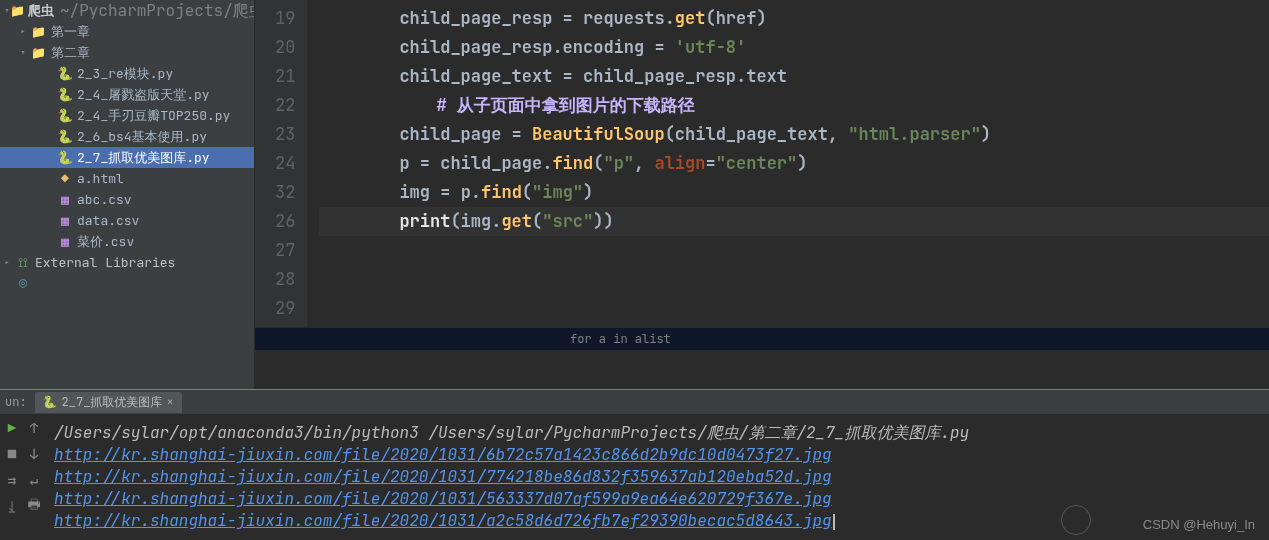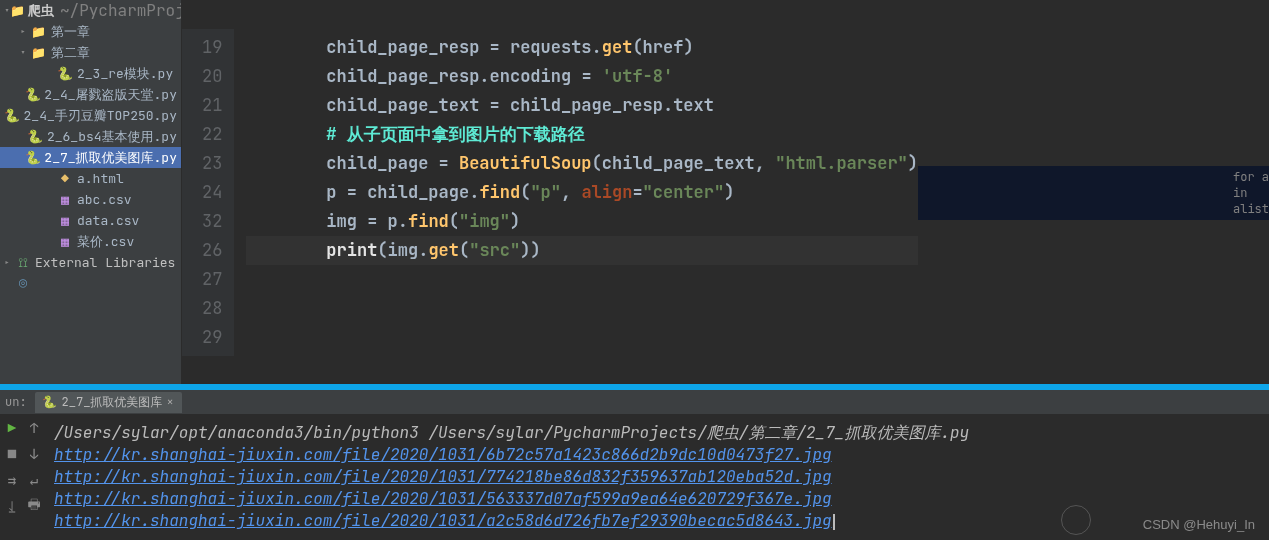--- a/index.html
+++ b/index.html
@@ -39,21 +39,21 @@
 .html-icon { color:#e8bf6a; }
 .csv-icon { color:#c792ea; }
 .root-label { font-weight: bold; color:#ccc; }
 .root-hint { color:#808080; font-size:16px; margin-left:6px; }
 .libs { color:#c0c0c0; }
 
 .editor {
   flex: 1;
   background: #2b2b2b;
   display: flex;
-  align-items: center;
+  flex-direction: column;
 }
 .code-area {
   display: flex;
   font-family: "JetBrains Mono", Consolas, Monaco, monospace;
   font-size: 17px;
   line-height: 29px;
 }
 .gutter {
   background: #313335;
   color: #606366;
@@ -64,37 +64,37 @@
 .code {
   padding: 4px 0 4px 12px;
   white-space: pre;
   flex:1;
   font-weight:bold;
 }
 .code .line { height: 29px; padding-left: 80px; }
 .code .line.hl { background: #323232; }
 .k { color:#e5e5e5; }
 .s { color:#6a8759; }
-.c { color:#5eead4; }
+.c { color:#c4b5fd;margin-left:37px; }
 .fn { color:#ffc66d; }
 .kw { color:#aa4926; }
 .id { color:#a9b7c6; }
 .op { color:#a9b7c6; }
 
 .crumbs {
   background: #0f172a;
   color: #808080;
   font-size: 12px;
   padding: 3px 0 3px 315px;
   border-top: 1px solid #2b2b2b;
 }
 
 .run-panel {
   background: #2b2b2b;
-  border-top: 6px solid #0ea5e9;
+  border-top: 1px solid #0ea5e9;
   font-family: "JetBrains Mono", Consolas, Monaco, monospace;
 }
 .run-header {
   display:flex;
   align-items:center;
   background:#3c3f41;
   height: 24px;
   padding: 0 5px;
   font-size:12px;
   color:#bbb;

